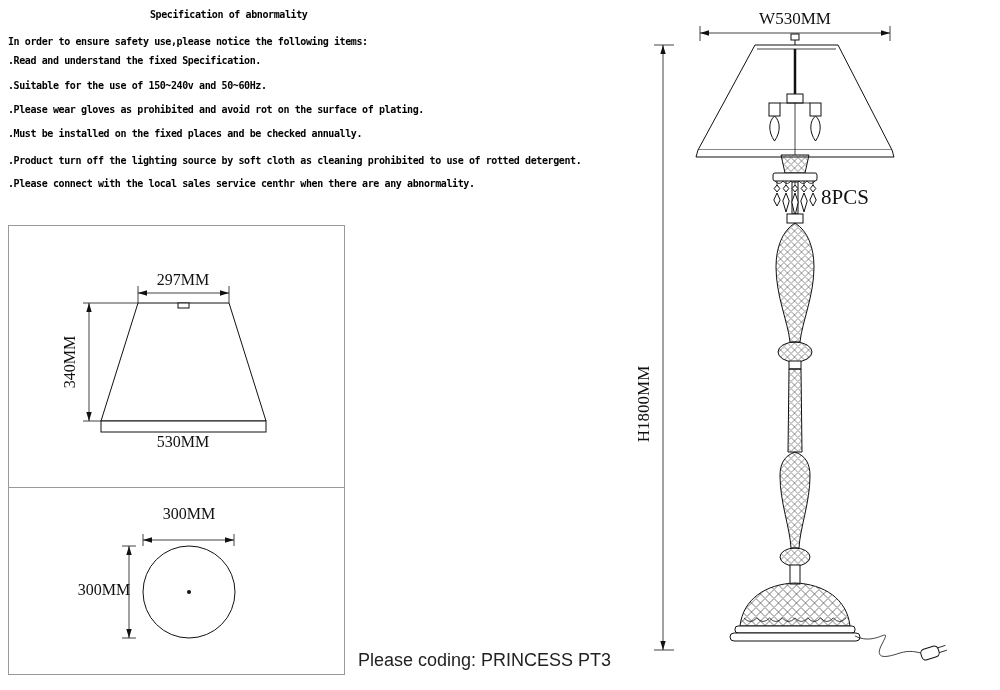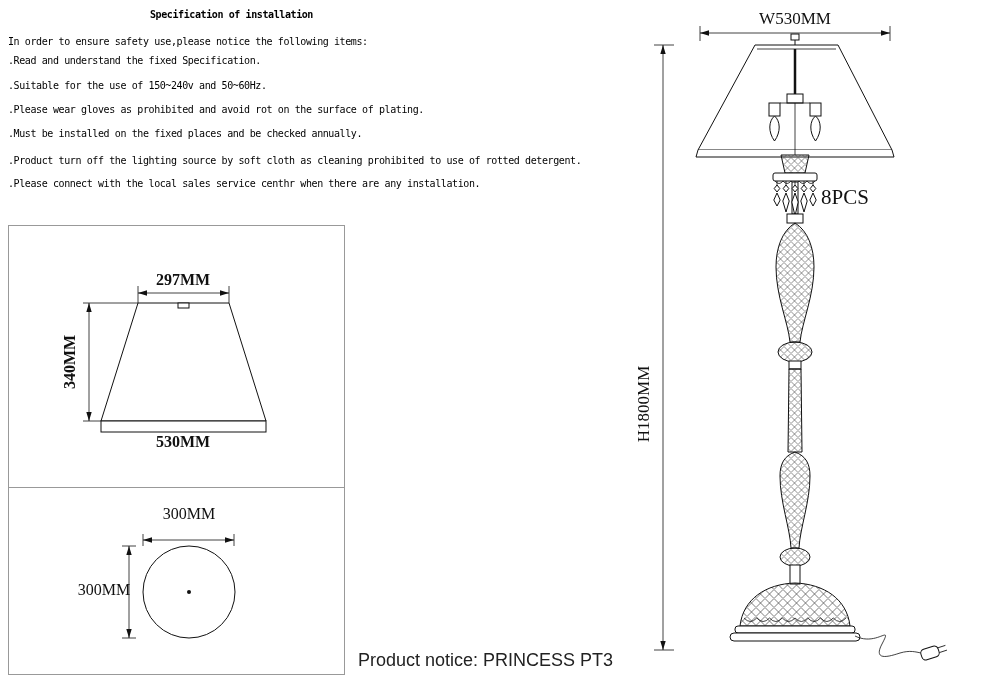--- a/index.html
+++ b/index.html
@@ -8,30 +8,30 @@
 
   
   .spec-title{
     position:absolute;left:150px;top:9px;
     font-family:"DejaVu Sans Mono",monospace;font-weight:bold;
     font-size:10px;letter-spacing:-0.4px;white-space:nowrap;
   }
   .spec-items{position:absolute;left:8px;top:0;width:640px;}
   .spec-item{
     position:absolute;left:0;white-space:nowrap;
-    font-family:"DejaVu Sans Mono",monospace;font-weight:normal;
+    font-family:"DejaVu Sans Mono",monospace;font-weight:bold;
     font-size:10px;letter-spacing:-0.4px;
   }
 
   
   .diagram-box{
     position:absolute;left:8px;top:225px;width:337px;height:450px;
     border:1px solid #999;box-sizing:border-box;background:#fff;
   }
-  .diagram-section-top{width:100%;height:262px;border-bottom:1px solid #999;box-sizing:border-box;font-weight:bold;}
+  .diagram-section-top{width:100%;height:262px;border-bottom:1px solid #999;box-sizing:border-box;}
   .diagram-section-bottom{width:100%;height:186px;}
 
   
   svg{display:block;}
   .ln{stroke:#111;stroke-width:1;fill:none;}
   .lnthin{stroke:#111;stroke-width:0.8;fill:none;}
   .shape{stroke:#111;stroke-width:1;fill:#fff;}
   .lat{stroke:#111;stroke-width:1;fill:url(#lat);}
   .lat2{stroke:#111;stroke-width:1;fill:url(#lat2);}
   .arr{fill:#111;stroke:none;}
@@ -42,30 +42,30 @@
   
   .product-coding{
     position:absolute;left:358px;top:650px;
     font-family:"Liberation Sans",sans-serif;font-size:18px;color:#222;
     white-space:nowrap;
   }
 </style>
 </head>
 <body>
 
-<div class="spec-title">Specification of installation</div>
+<div class="spec-title">Specification of abnormality</div>
 
 <div class="spec-items">
   <div class="spec-item" style="top:36px">In order to ensure safety use,please notice the following items:</div>
   <div class="spec-item" style="top:55px">.Read and understand the fixed Specification.</div>
   <div class="spec-item" style="top:80px">.Suitable for the use of 150~240v and 50~60Hz.</div>
   <div class="spec-item" style="top:104px">.Please wear gloves as prohibited and avoid rot on the surface of plating.</div>
   <div class="spec-item" style="top:128px">.Must be installed on the fixed places and be checked annually.</div>
   <div class="spec-item" style="top:155px">.Product turn off the lighting source by soft cloth as cleaning prohibited to use of rotted detergent.</div>
-  <div class="spec-item" style="top:178px">.Please connect with the local sales service centhr when there are any installation.</div>
+  <div class="spec-item" style="top:178px">.Please connect with the local sales service centhr when there are any abnormality.</div>
 </div>
 
 <div class="diagram-box">
 
   <div class="diagram-section-top">
     <svg width="335" height="261" viewBox="0 0 335 261">
 
       <g>
         <path class="shape" d="M129,77 L220,77 L257,195 L92,195 Z"></path>
         <rect class="shape" x="169" y="77" width="11" height="5"></rect>
@@ -222,13 +222,13 @@
 
   <g>
     <path class="lnthin" d="M225,636 C247,647 263,623 252,644 C243,661 258,657 270,653 C280,650 286,652 291,653"></path>
     <g transform="translate(300,653) rotate(-18)">
       <rect class="shape" x="-9" y="-5.5" width="18" height="11" rx="4"></rect>
       <path class="lnthin" d="M9,-2.5 L17,-2.5 M9,2.5 L17,2.5"></path>
     </g>
   </g>
 </svg>
 
-<div class="product-coding">Product notice: PRINCESS PT3</div>
+<div class="product-coding">Please coding: PRINCESS PT3</div>
 
 </body></html>

